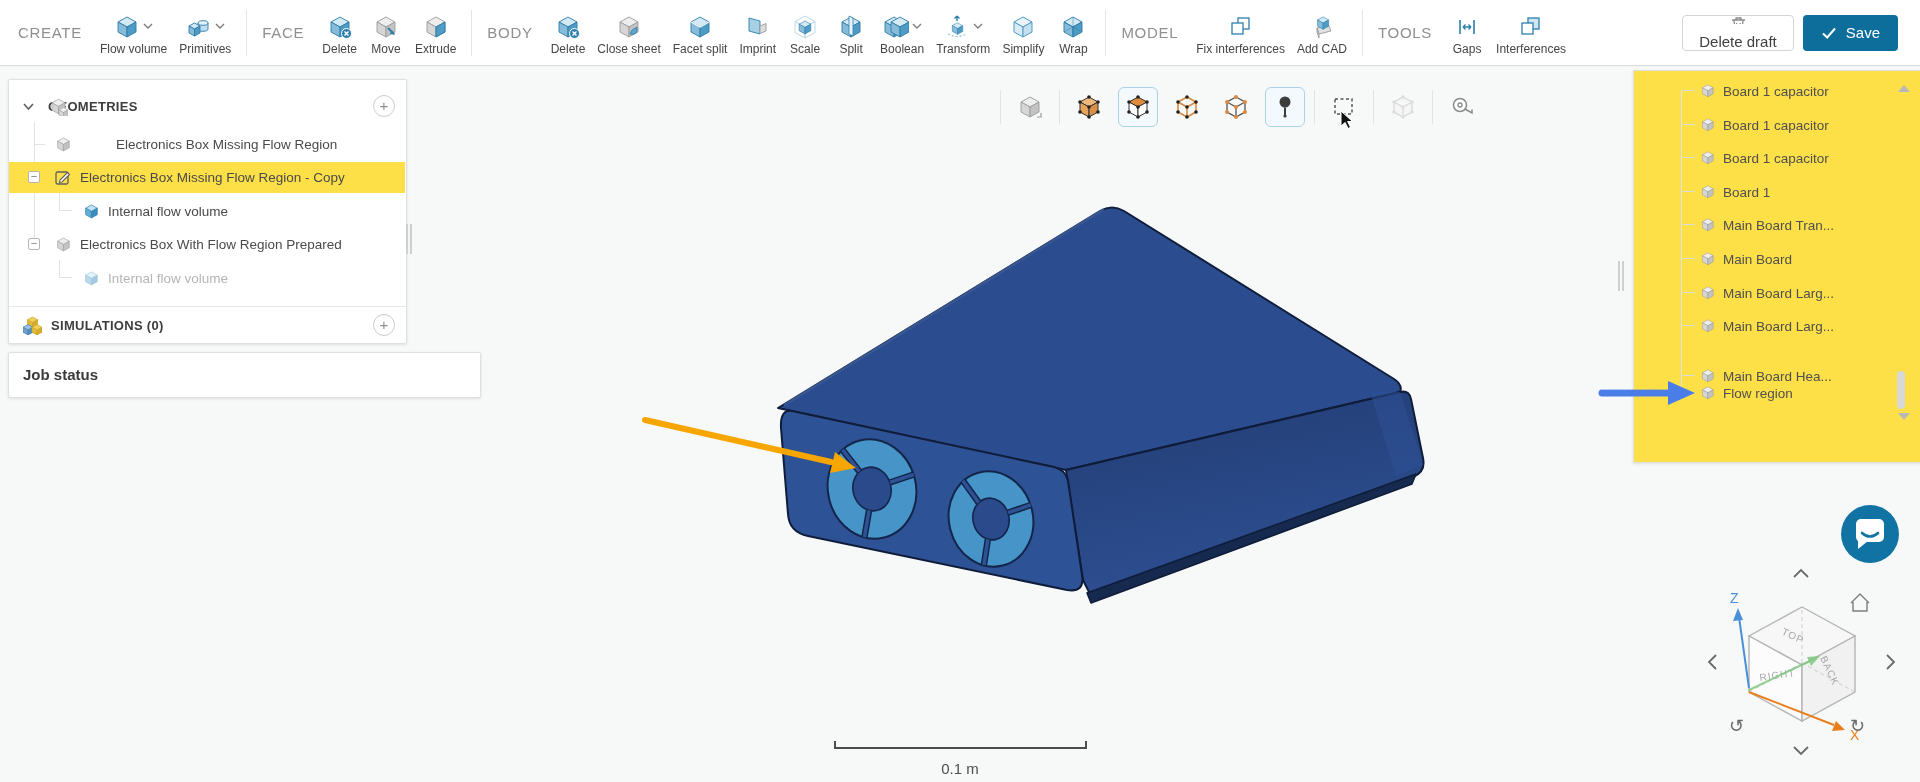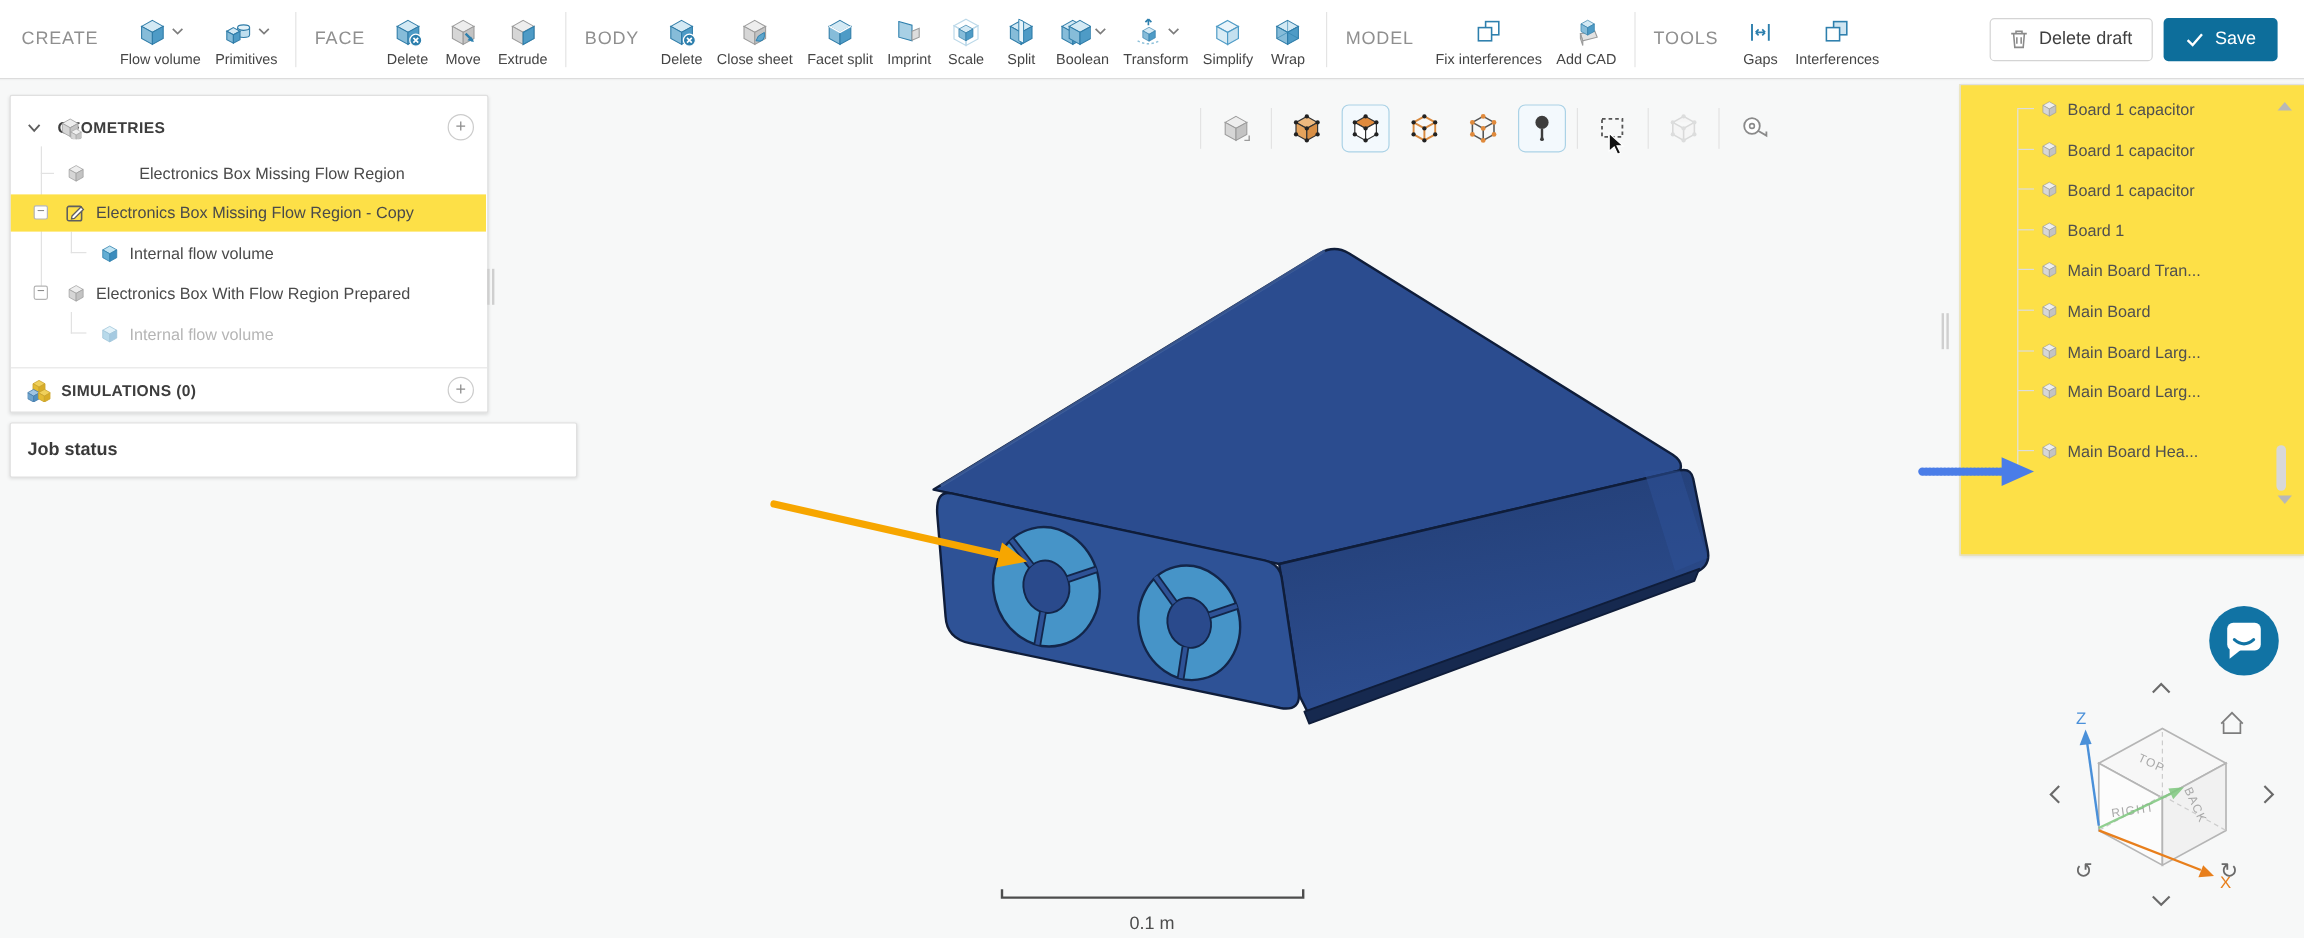--- a/index.html
+++ b/index.html
@@ -19,21 +19,21 @@
   }
   .tb-section-label { font-size:15px; color:#8f8f8f; letter-spacing:.7px; margin:0 12px 0 6px; white-space:nowrap; }
   .tbtn { display:flex; flex-direction:column; align-items:center; justify-content:center; padding:3px 6px 0; min-width:46px; cursor:pointer; }
   .tbtn .ic { height:28px; display:flex; align-items:center; gap:3px; }
   .tbtn .lb { font-size:12px; color:#454545; margin-top:1px; white-space:nowrap; }
   .tb-div { width:1px; height:46px; background:#e4e4e4; margin:0 9px; flex:none; }
   .tb-right { margin-left:auto; display:flex; gap:9px; padding-right:22px; align-items:center; }
   .btn-outline {
     display:inline-flex; align-items:center; gap:9px; height:36px; padding:0 16px;
     border:1px solid #d4d4d4; border-radius:4px; background:#fff; font-size:15px; color:#3f3f3f;
-    font-family:inherit; cursor:pointer;
+    font-family:inherit; cursor:pointer;flex-direction:column;
   }
   .btn-primary {
     display:inline-flex; align-items:center; gap:9px; height:36px; padding:0 18px;
     border:none; border-radius:4px; background:#0d6e9b; font-size:15px; color:#ffffff;
     font-family:inherit; cursor:pointer;
   }
   
   .main { position:absolute; top:67px; left:0; right:0; bottom:0; background:#f7f8f8; }
   svg.scene { position:absolute; inset:0; width:100%; height:100%; display:block; }
   
@@ -750,20 +750,29 @@
       </div>
     <div class="rrow" style="top:288px;">
         <span class="tick"></span>
       <svg class="ti" width="16" height="16">
           <g transform="scale(0.6)">
             <use href="#cubeG"></use>
           </g>
         </svg>
       <span>Main Board Hea...</span>
       </div>
+    <div class="rrow" style="top:305px;">
+        <span class="tick"></span>
+      <svg class="ti" width="16" height="16">
+          <g transform="scale(0.6)">
+            <use href="#cubeG"></use>
+          </g>
+        </svg>
+      <span>Flow region</span>
+      </div>
 
     <div class="rarrow up"></div>
     <div class="rscroll-thumb"></div>
     <div class="rarrow down"></div>
 
   </div>
 
   <svg class="blue-arrow" width="110" height="28">
     <path d="M 7 13 L 73 13" stroke="#4a7de8" stroke-width="7" stroke-dasharray="0.1,3" stroke-linecap="round"></path>
     <path d="M 7 13 L 73 13" stroke="#4a7de8" stroke-width="6"></path>

